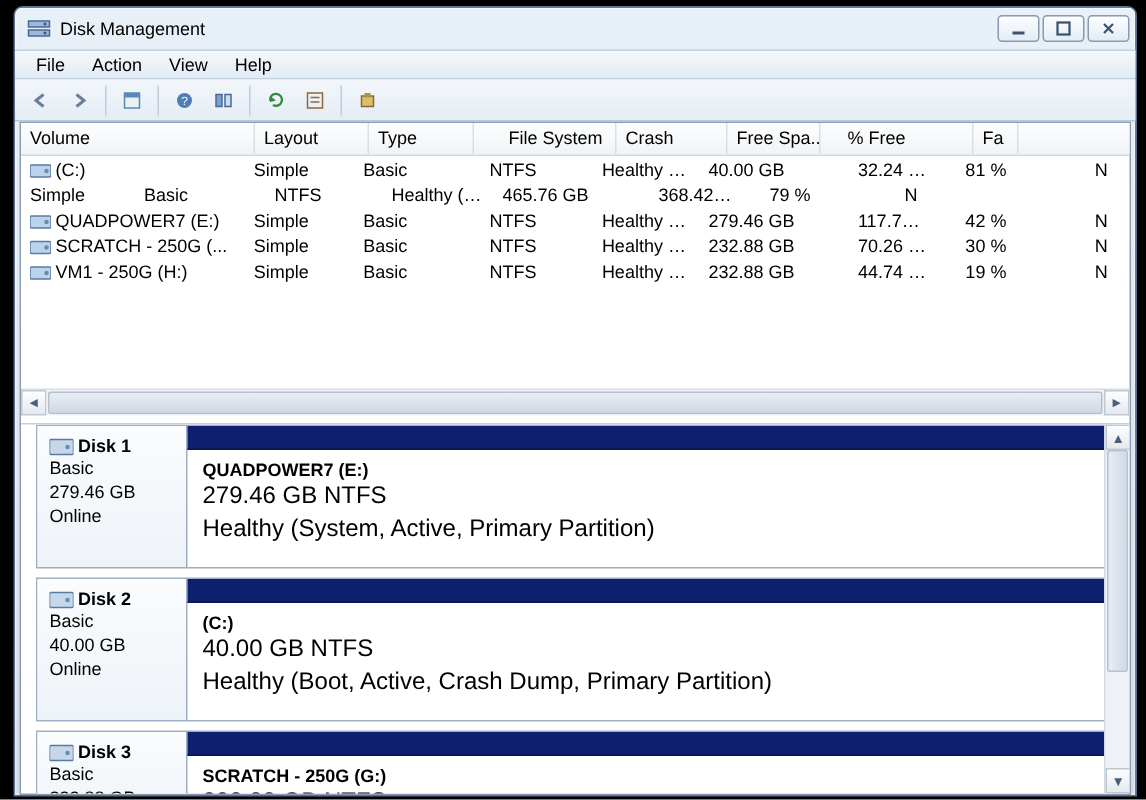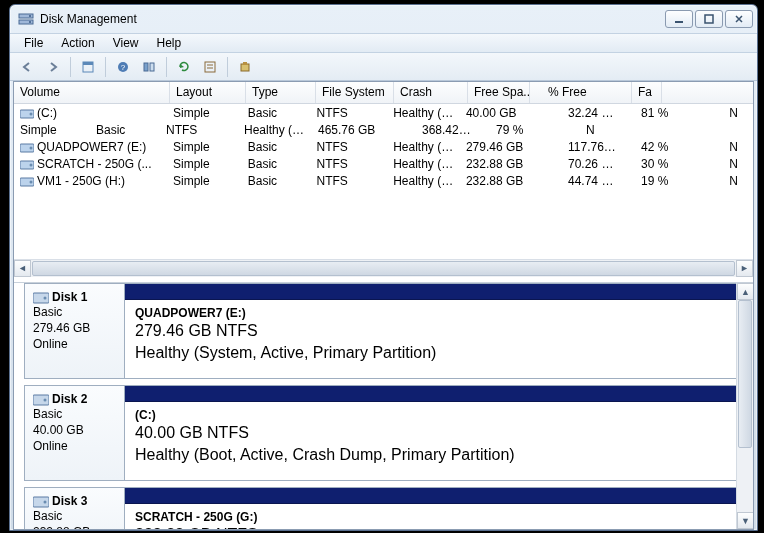--- a/index.html
+++ b/index.html
@@ -18,21 +18,21 @@
 .tbtn svg { display:block; }
 .tsep { width: 1px; height: 20px; background: #c0cddb; margin: 0 2px; }
 .content { position: absolute; left: 3px; right: 3px; top: 76px; bottom: 0; background: #fff; border: 1px solid #8b9cb2; }
 .table { width: 100%; }
 .thead { display: flex; background: linear-gradient(#fdfefe,#f0f3f7); border-bottom: 1px solid #d0d7e0; height: 22px; }
 .th { border-right: 1px solid #d9dfe7; padding: 3px 6px; font-size: 12px; color: #000; overflow: hidden; white-space: nowrap; cursor: default; }
 .tbody { }
 .tr { display: flex; height: 17px; align-items: center; }
 .td { padding: 0 6px; font-size: 12px; overflow: hidden; white-space: nowrap; text-overflow: ellipsis; }
 .vol-icon { width: 14px; height: 11px; display:inline-block; vertical-align:middle; margin-right:3px; }
-.c0 { width: 156px; } .c1 { width: 76px; } .c2 { width: 70px; } .c3 { width: 78px; }
+.c0 { width: 156px; } .c1 { width: 76px; } .c2 { width: 70px; } .c3 { width: 78px; margin-left: 17px; }
 .c4 { width: 74px; } .c5 { width: 104px; } .c6 { width: 62px; } .c7 { width: 90px; margin-left: 12px; } .c8 { width: 30px; }
 .hscroll { height: 17px; border-top: 1px solid #d9dfe7; display:flex; align-items:center; background:#f2f4f7;}
 .hscroll .arrow { width:17px;height:17px;background:linear-gradient(#fdfefe,#e4e9ef);border:1px solid #c0c8d2;display:flex;align-items:center;justify-content:center;font-size:9px;color:#4a6078;}
 .hscroll .track { flex:1;height:17px;background:#eef1f5;position:relative;}
 .hscroll .thumb { position:absolute;left:0;top:0;right:0;height:15px;margin:1px;background:linear-gradient(#e8edf3,#cfd8e3);border:1px solid #b4c0cf;border-radius:2px;}
 .lower { position:absolute; left:0; right:0; top:200px; bottom:0; overflow:hidden; border-top:1px solid #c8d1db;}
 .diskrow { display:flex; border-bottom:1px solid #bfc9d5; margin:0 10px 6px 10px; min-height:96px; background:#fff; border:1px solid #9faec0;}
 .diskinfo { width:100px; padding:6px 8px; border-right:1px solid #9faec0; background:linear-gradient(#fafcfe,#eef3f8);}
 .diskinfo .dicon { width:16px; height:12px; display:inline-block; vertical-align:middle; margin-right:3px;}
 .diskinfo .dname { font-weight:bold; font-size:12px;}

